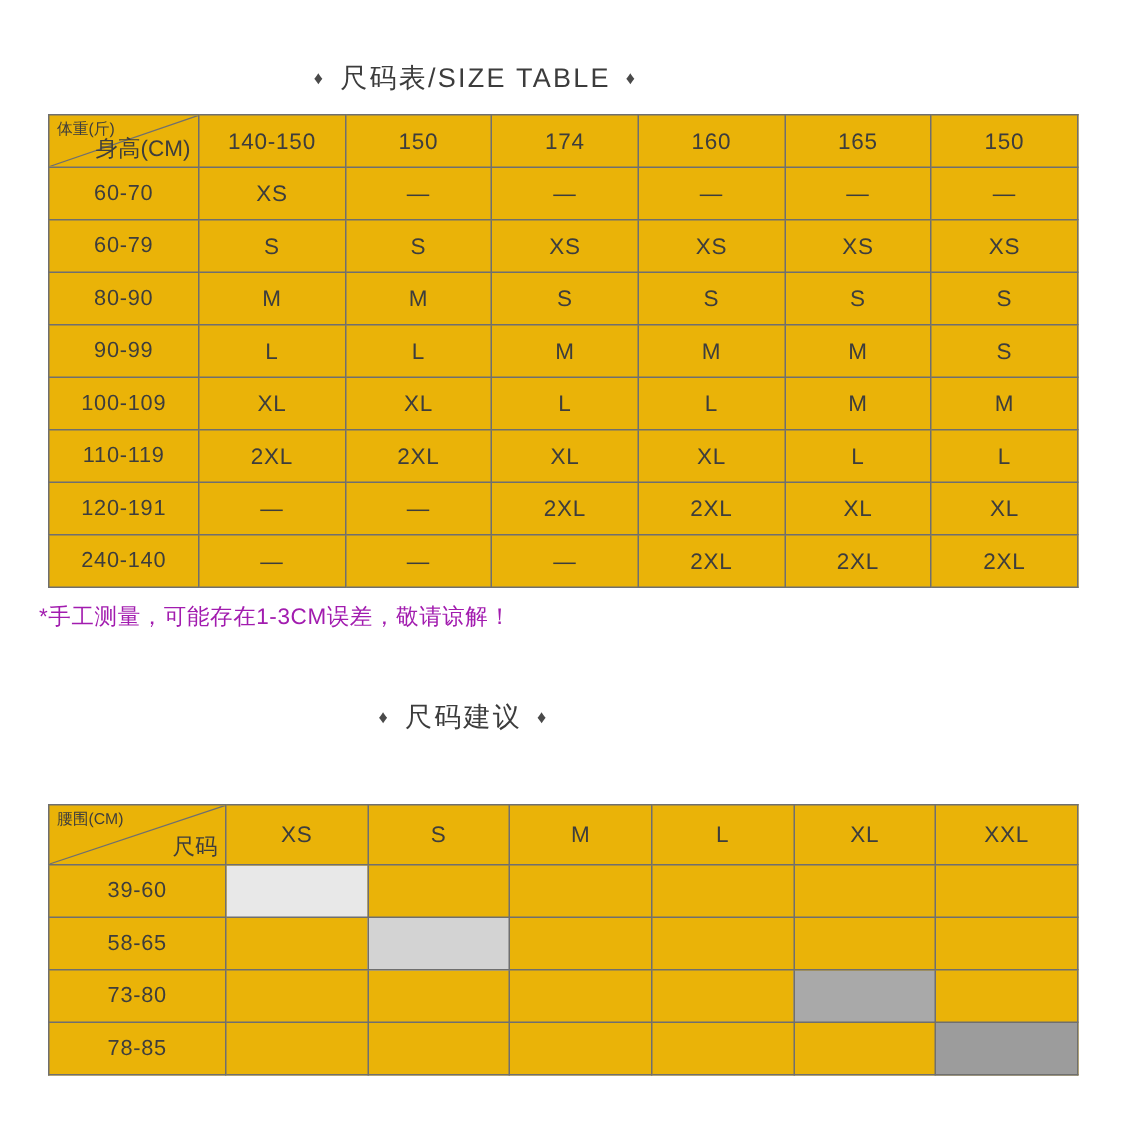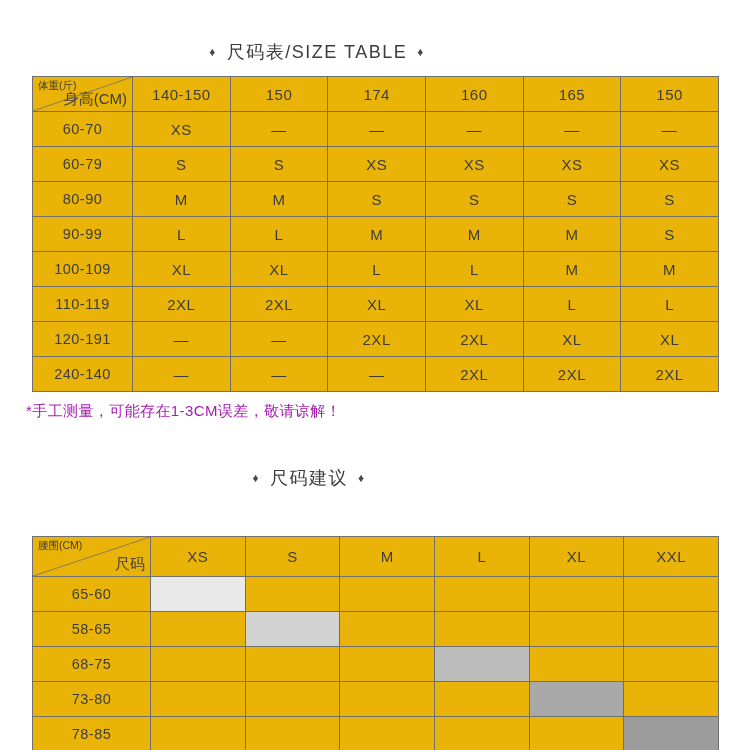--- a/index.html
+++ b/index.html
@@ -246,43 +246,34 @@
       <th style="height: 40px;">XS</th>
           <th style="height: 40px;">S</th>
           <th style="height: 40px;">M</th>
           <th style="height: 40px;">L</th>
           <th style="height: 40px;">XL</th>
           <th style="height: 40px;">XXL</th>
         </tr>
     </thead>
     <tbody id="advice-body">
         <tr>
-          <td class="rowhead">65-60</td>
+          <td class="rowhead">39-60</td>
           <td style="background: rgb(232, 232, 232);"></td>
           <td></td>
           <td></td>
           <td></td>
           <td></td>
           <td></td>
         </tr>
         <tr>
           <td class="rowhead">58-65</td>
           <td></td>
           <td style="background: rgb(211, 211, 211);"></td>
           <td></td>
           <td></td>
-          <td></td>
-          <td></td>
-        </tr>
-        <tr>
-          <td class="rowhead">68-75</td>
-          <td></td>
-          <td></td>
-          <td></td>
-          <td style="background: rgb(188, 188, 188);"></td>
           <td></td>
           <td></td>
         </tr>
         <tr>
           <td class="rowhead">73-80</td>
           <td></td>
           <td></td>
           <td></td>
           <td></td>
           <td style="background: rgb(169, 169, 169);"></td>

